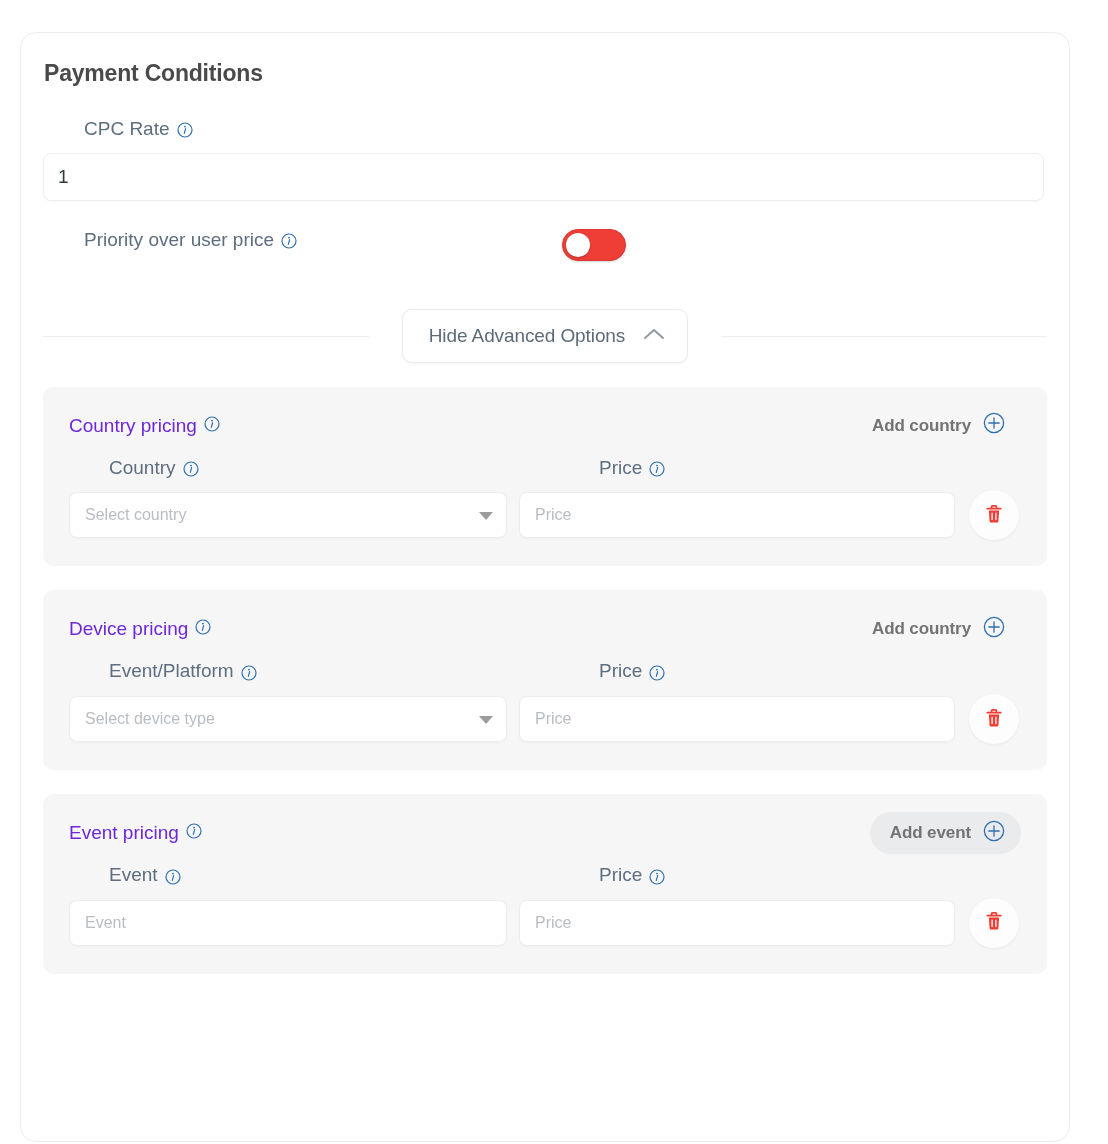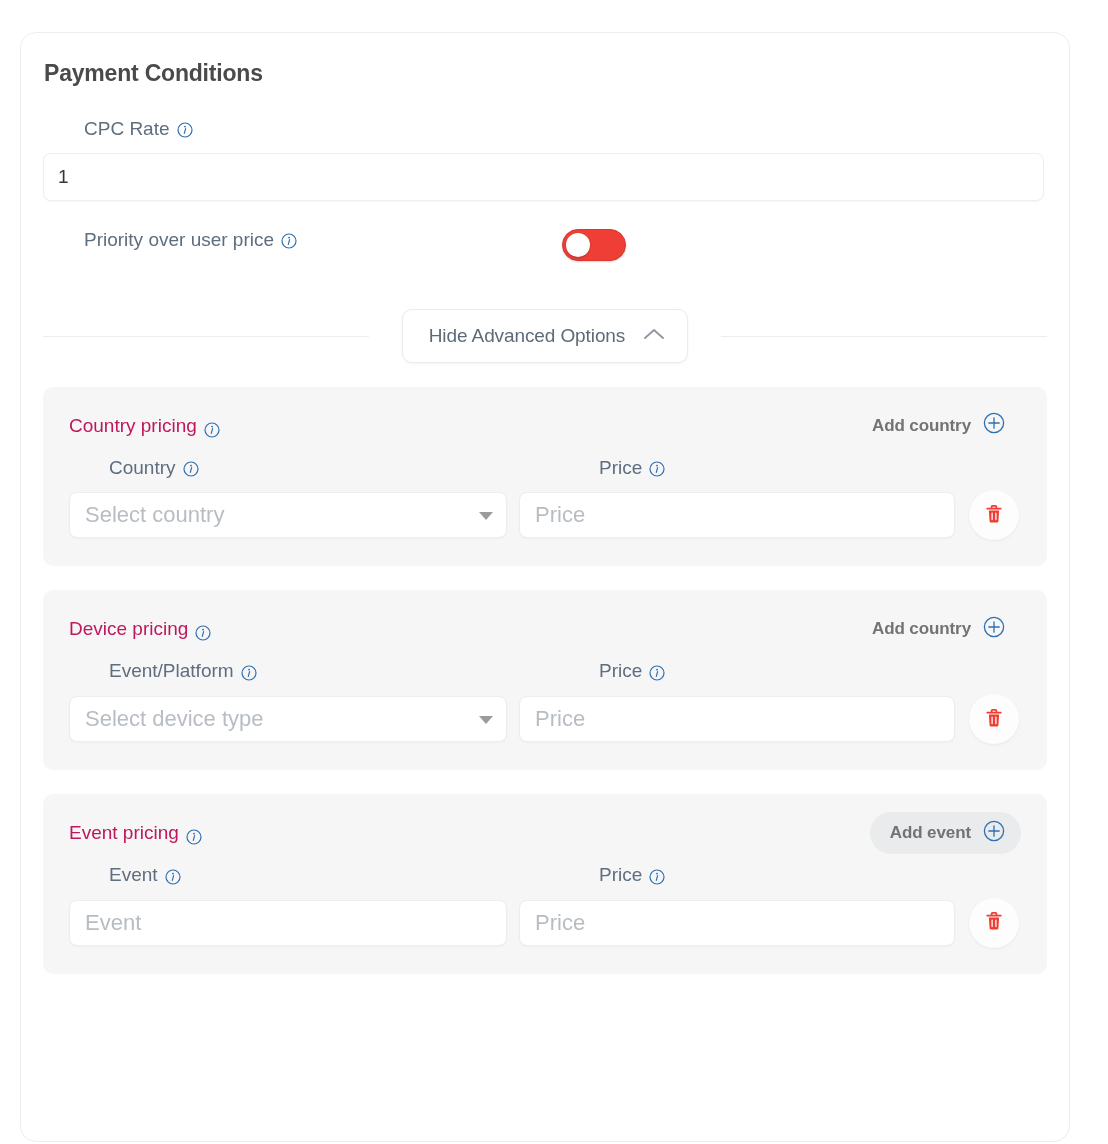--- a/index.html
+++ b/index.html
@@ -165,24 +165,24 @@
   .section:first-of-type { margin-top: 0; }
 
   .section-head {
     display: flex;
     align-items: center;
     justify-content: space-between;
     height: 30px;
   }
   .section-title {
     display: flex;
-    align-items: flex-end;
+    align-items: flex-start;
     gap: 7px;
     font-size: 19px;
-    color: #be185d;
+    color: #6d28d9;
   }
 
   .add-btn {
     display: inline-flex;
     align-items: center;
     gap: 12px;
     height: 42px;
     padding: 0 16px 0 20px;
     border: none;
     border-radius: 21px;
@@ -217,21 +217,21 @@
 
   .row-input {
     display: block;
     width: 100%;
     height: 46px;
     padding: 0 34px 0 15px;
     border: 1px solid #ededef;
     border-radius: 8px;
     background: #ffffff;
     font-family: "Liberation Sans", sans-serif;
-    font-size: 22px;
+    font-size: 16px;
     color: #33383d;
     outline: none;
     box-shadow: 0 1px 2px rgba(16,24,40,0.03);
   }
   .row-input::placeholder { color: #b8bdc3; }
   .row-input.plain { padding-right: 15px; }
 
   .caret {
     position: absolute;
     right: 14px;

